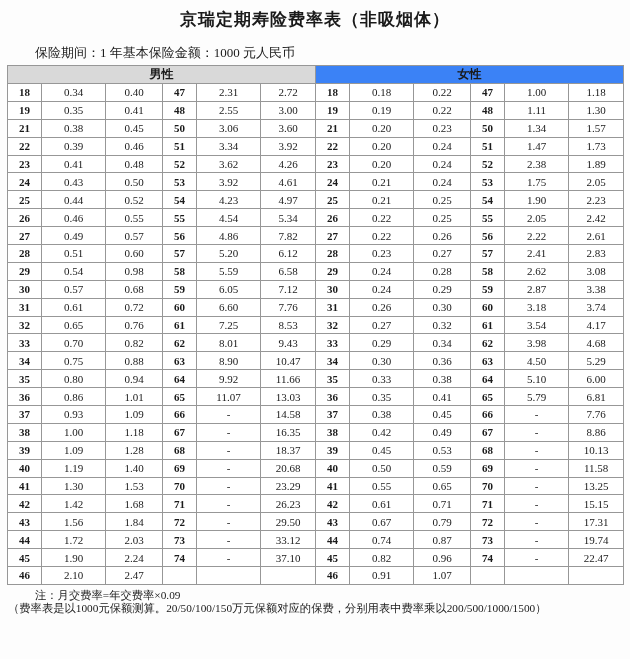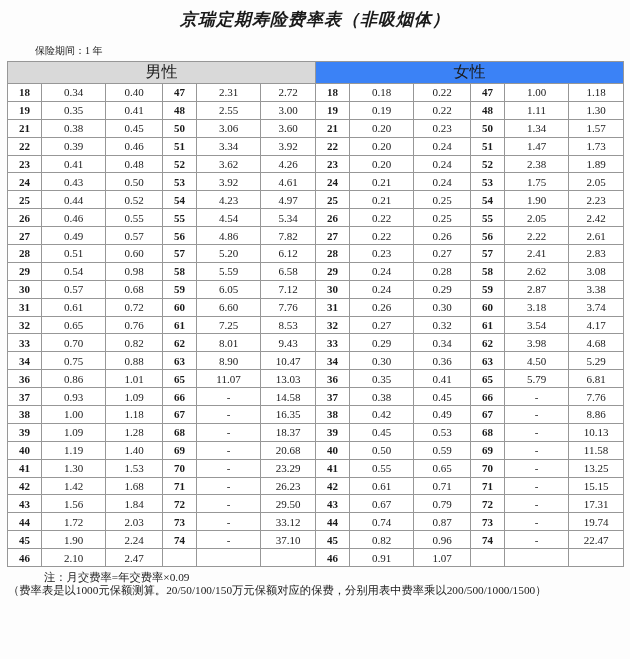--- a/index.html
+++ b/index.html
@@ -12,46 +12,45 @@
     overflow: hidden;
   }
   .page { width: 630px; }
 
   .title {
     margin: 8px 0 0 0;
     text-align: center;
     font-size: 17px;
     font-weight: bold;
     letter-spacing: 1px;
-    font-style: italic;
   }
 
   .meta {
     display: flex;
     margin: 13px 30px 3px 35px;
-    font-size: 10px;
+    font-size: 13px;
   }
 
   table.rate-table {
     border-collapse: collapse;
     table-layout: fixed;
     width: 616px;
     margin-left: 7px;
   }
   .rate-table th, .rate-table td {
     border: 1px solid #979797;
     text-align: center;
     vertical-align: middle;
     padding: 0;
     overflow: hidden;
   }
   tr.gender-row th {
     height: 17px;
-    font-size: 16px;
-    font-weight: normal;
+    font-size: 12px;
+    font-weight: bold;
   }
   tr.cols-row th {
     height: 38px;
     font-size: 10.5px;
     font-weight: bold;
     line-height: 1.45;
     white-space: pre-line;
   }
   .male-bg   { background: #d9d9d9; }
   .female-bg { background: #3b82f6; }
@@ -61,31 +60,32 @@
     font-size: 11px;
     background: #ffffff;
   }
   .rate-table tbody td.age { font-weight: bold; }
 
   .notes {
     margin: 4px 0 0 8px;
     font-size: 11.3px;
     line-height: 12.6px;
   }
-  .note1 { margin-left: 36px; }
+  .note1 { margin-left: 27px; }
 </style>
 </head>
 <body>
 
 <div class="page">
 
   <h1 class="title">京瑞定期寿险费率表（非吸烟体）</h1>
 
   <div class="meta">
     <span>保险期间：1 年</span>
+    <span>基本保险金额：1000 元人民币</span>
   </div>
 
   <table class="rate-table">
     <colgroup>
       <col style="width:34px">
         <col style="width:64px">
         <col style="width:57px">
       <col style="width:34px">
         <col style="width:64px">
         <col style="width:55px">
@@ -321,20 +321,34 @@
           <td>8.90</td>
           <td>10.47</td>
           <td class="age">34</td>
           <td>0.30</td>
           <td>0.36</td>
           <td class="age">63</td>
           <td>4.50</td>
           <td>5.29</td>
         </tr>
         <tr>
+          <td class="age">35</td>
+          <td>0.80</td>
+          <td>0.94</td>
+          <td class="age">64</td>
+          <td>9.92</td>
+          <td>11.66</td>
+          <td class="age">35</td>
+          <td>0.33</td>
+          <td>0.38</td>
+          <td class="age">64</td>
+          <td>5.10</td>
+          <td>6.00</td>
+        </tr>
+        <tr>
           <td class="age">36</td>
           <td>0.86</td>
           <td>1.01</td>
           <td class="age">65</td>
           <td>11.07</td>
           <td>13.03</td>
           <td class="age">36</td>
           <td>0.35</td>
           <td>0.41</td>
           <td class="age">65</td>

